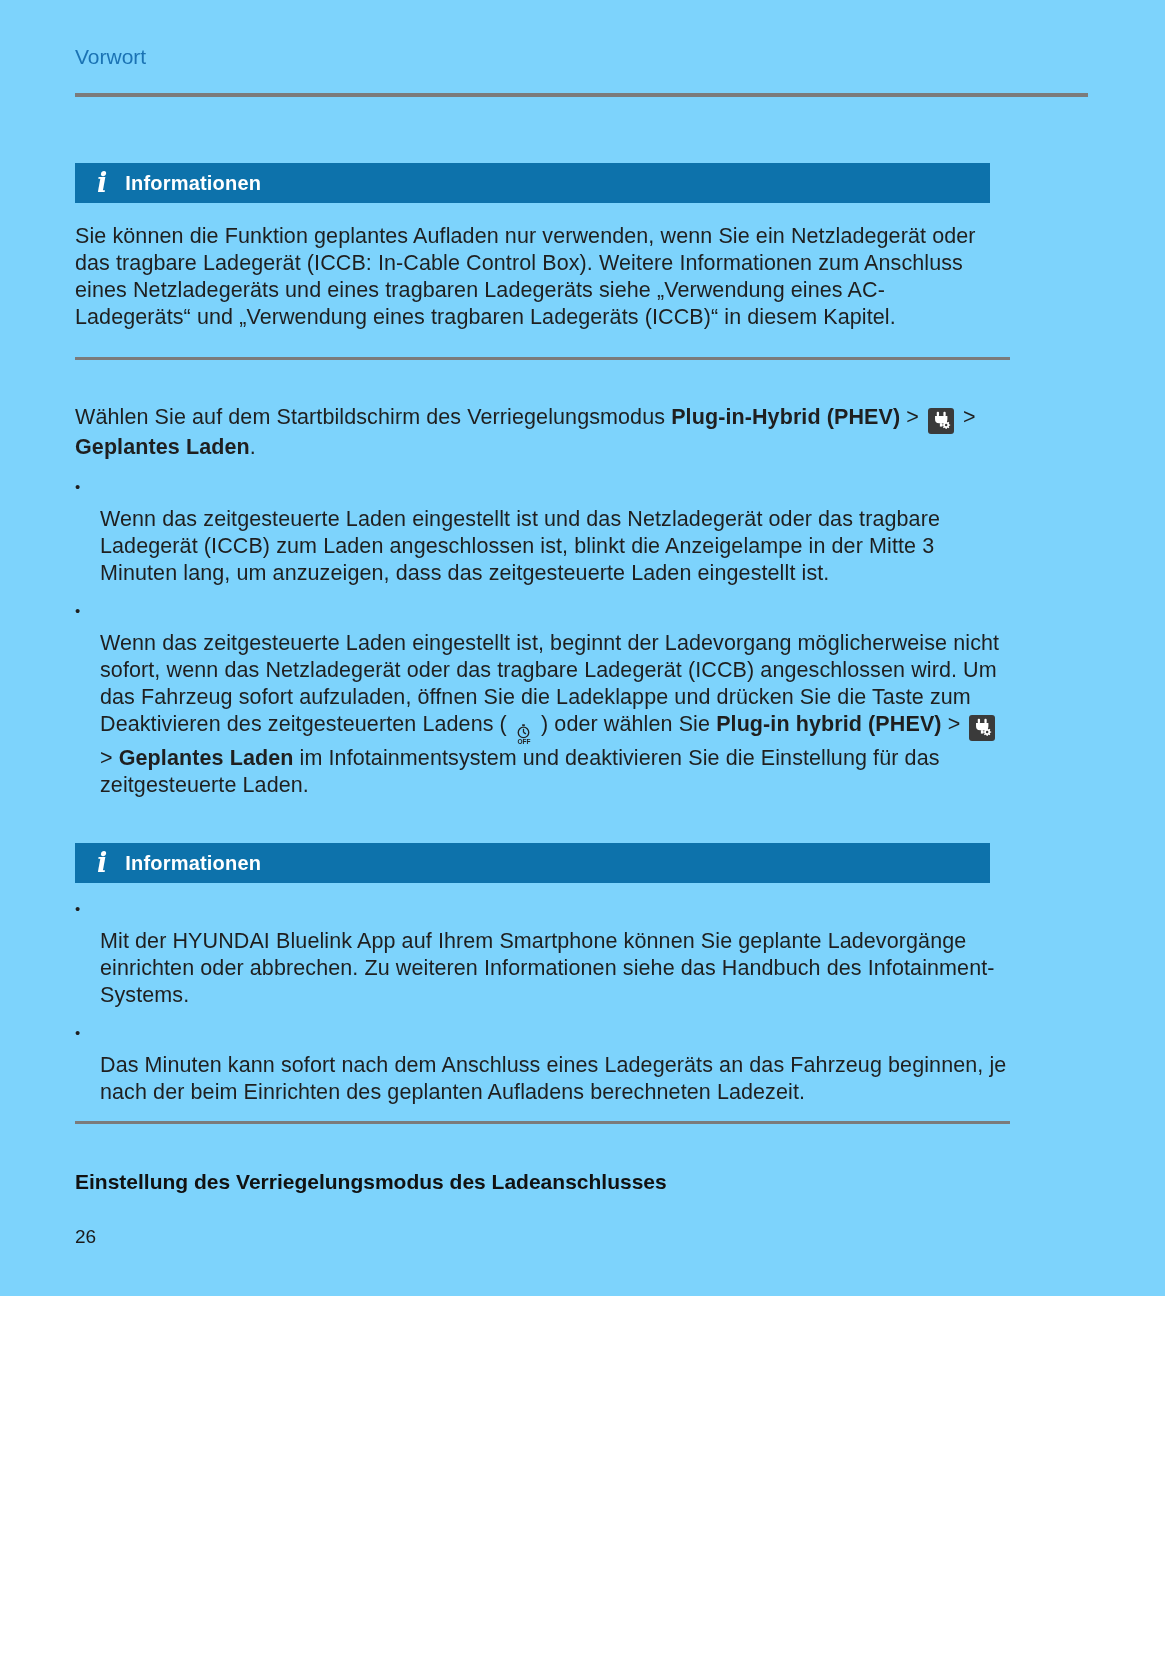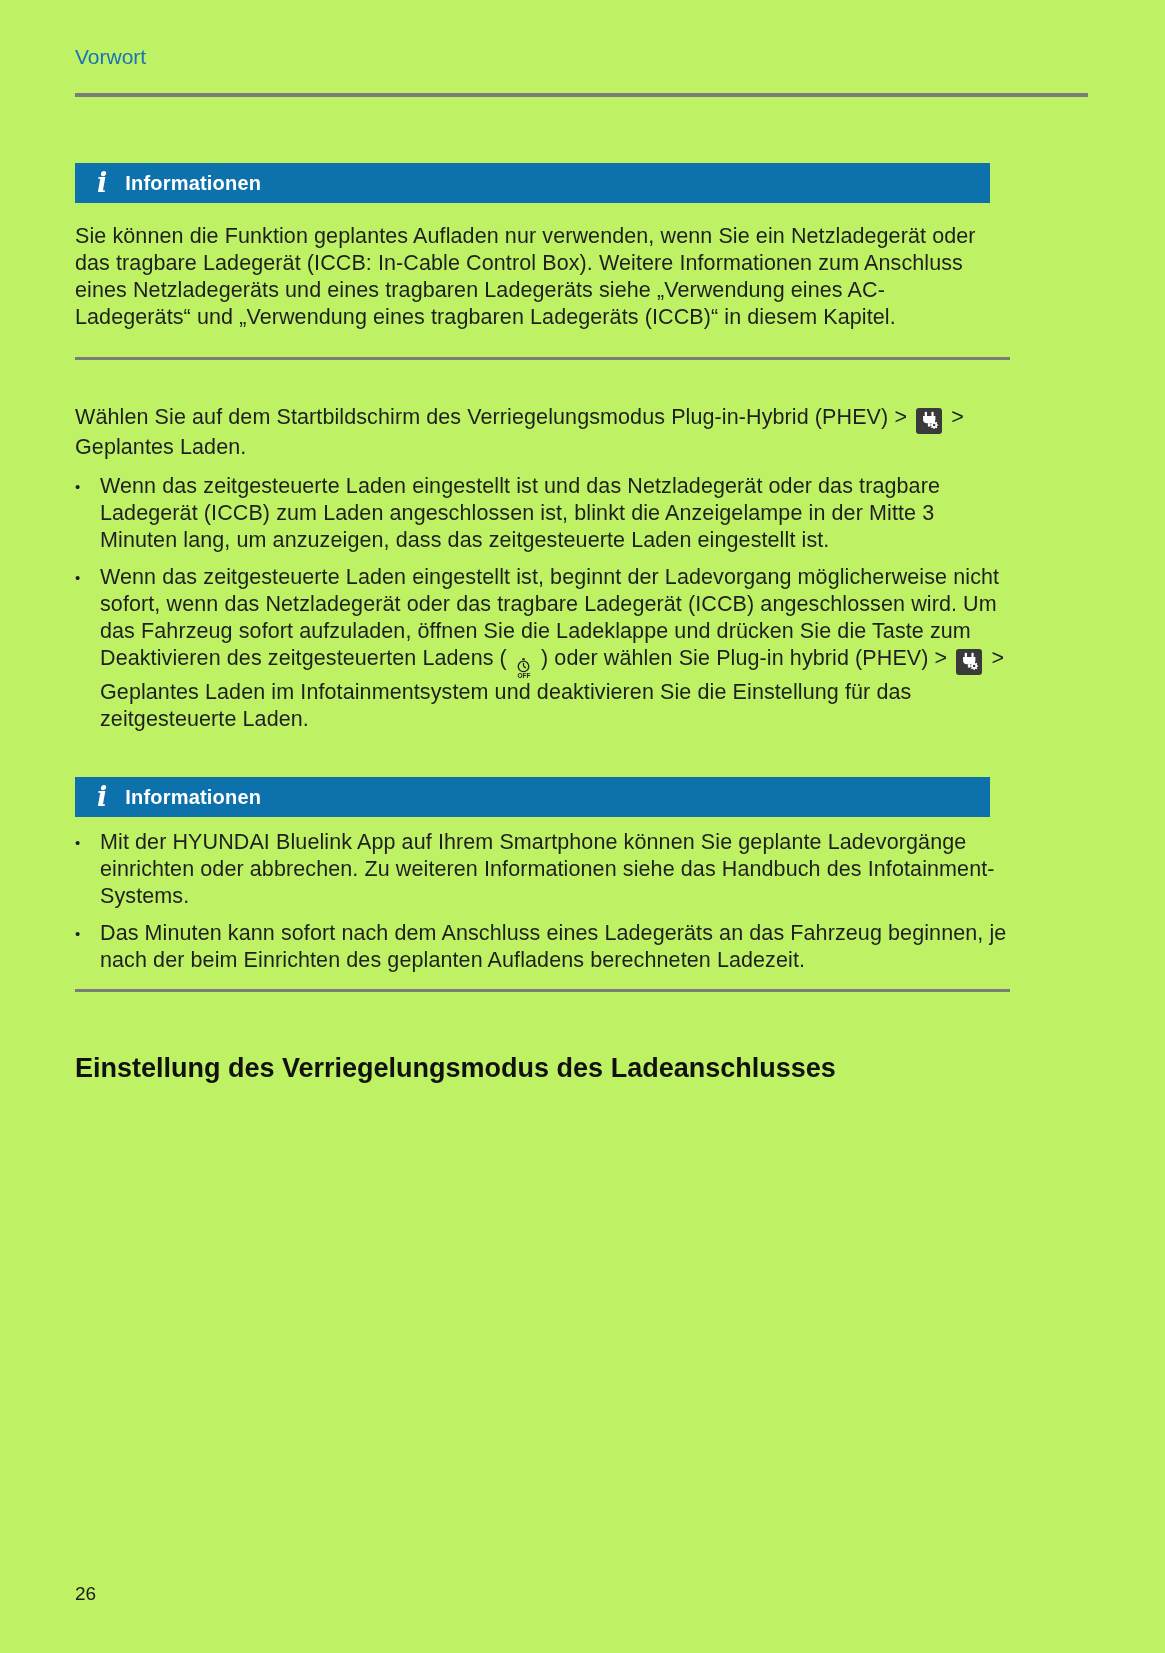--- a/index.html
+++ b/index.html
@@ -1,19 +1,19 @@
 <!DOCTYPE html>
 <html><head>
 <meta charset="utf-8">
 <style>
   html,body{margin:0;padding:0;background:#ffffff;}
   .page{
     position:relative;
-    width:1165px;height:1653px;
-    background:#bef264;
+    width:1165px;height:1296px;
+    background:#7dd3fc;
     font-family:"Liberation Sans","DejaVu Sans",sans-serif;
     color:#1f1f1f;
     overflow:hidden;
   }
   .content{position:relative;margin:0 0 0 75px;width:935px;}
   .running-head{
     padding-top:45px;
     font-size:21px;line-height:24px;font-weight:500;
     color:#1b73b4;
   }
@@ -26,36 +26,37 @@
   }
   .info-bar .i-glyph{
     font-family:"DejaVu Serif","Liberation Serif",serif;
     font-style:italic;font-weight:700;font-size:27px;line-height:27px;
     transform:translateY(-1px);
   }
   .info-bar .bar-title{font-size:20px;font-weight:700;letter-spacing:0.2px;}
   .body-text{
     font-size:21.5px;line-height:27px;letter-spacing:0.1px;
     width:905px;
+    margin-top:33px;
   }
   .para1{margin-top:20px;}
   .block-rule{margin-top:26px;width:935px;height:3px;background:#7b7b7b;}
   .intro{margin-top:44px;}
-  b{font-weight:400;}
+  b{font-weight:700;}
   .bullets{margin-top:12px;}
   .bullet{display:flex;margin-bottom:10px;}
   .bullet .dot{
     flex:none;width:25px;font-size:15px;line-height:27px;
     padding-top:0px;
   }
   .bullet .btext{flex:1;}
   .bar2{margin-top:44px;}
   .section-heading{
-    margin-top:62px;
-    font-size:27px;line-height:28px;font-weight:700;color:#111111;
+    margin-top:44px;
+    font-size:21px;line-height:28px;font-weight:700;color:#111111;
   }
   .section-body{margin-top:12px;}
   .page-number{
     position:absolute;left:75px;bottom:48px;
     font-size:19px;color:#1a1a1a;
   }
   
   .app-icon{
     display:inline-block;width:26px;height:26px;
     background:#3a3a3a;border-radius:3px;

